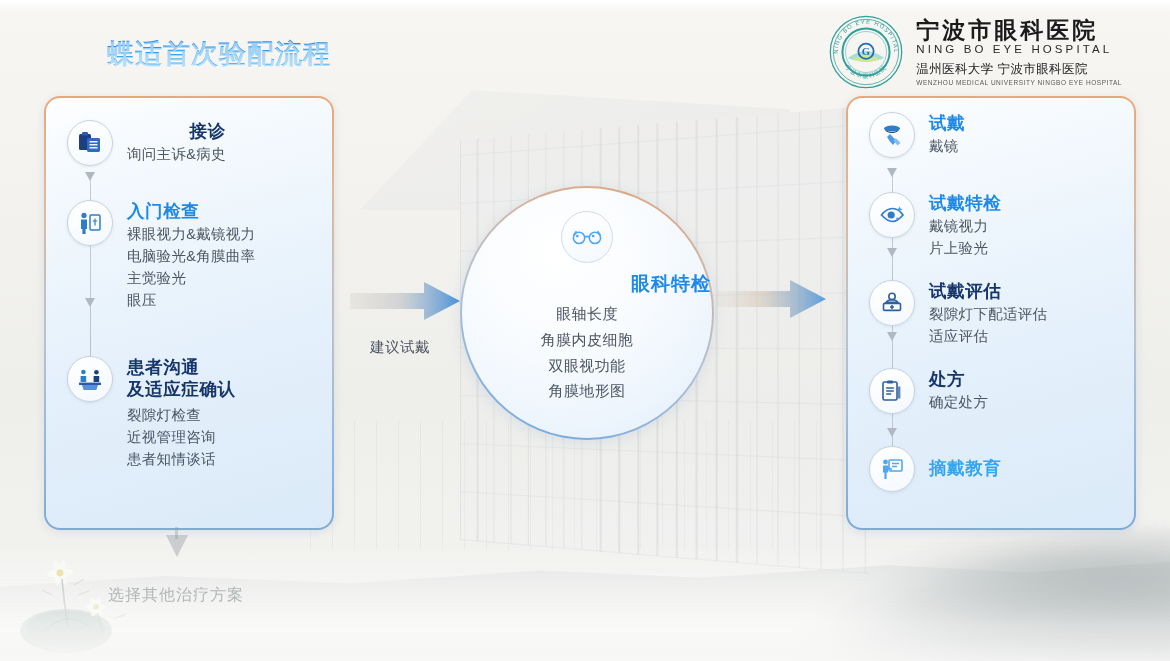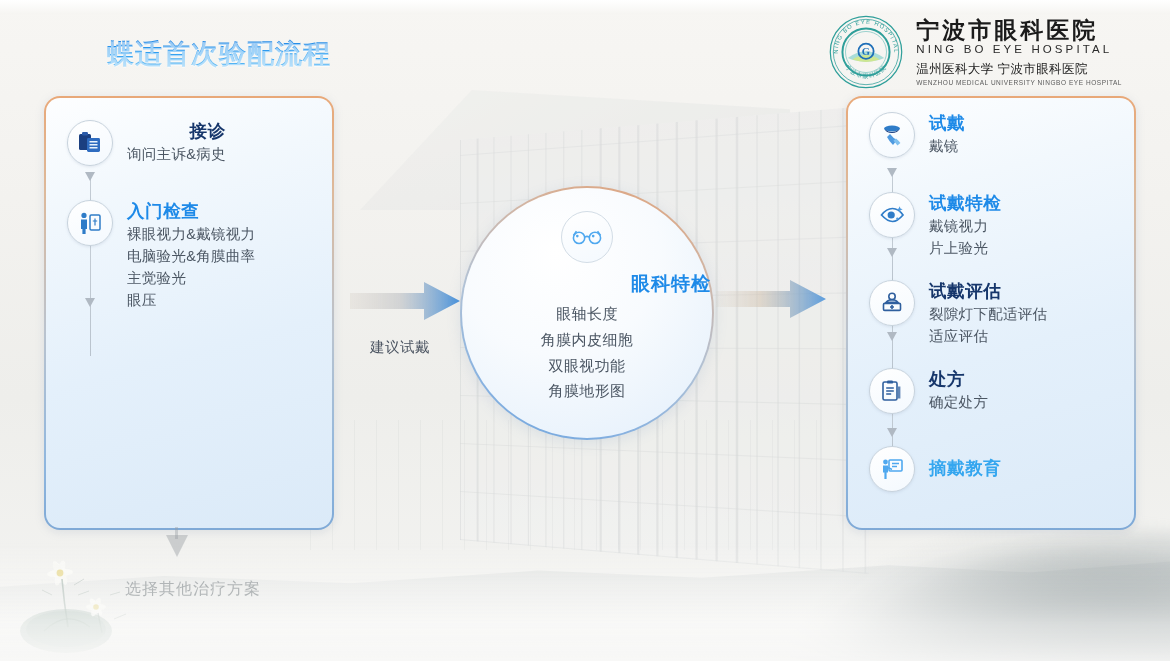--- a/index.html
+++ b/index.html
@@ -178,21 +178,21 @@
   #branch-arrow{
     position:absolute; left:58px; top:0; width:0; height:0;
     border-left:11px solid transparent; border-right:11px solid transparent;
     border-top:22px solid rgba(150,156,160,.42);
   }
   #branch-stem{
     position:absolute; left:67px; top:-8px; width:3px; height:12px;
     background:rgba(150,156,160,.38);
   }
   #branch-label{
-    position:absolute; left:0; top:44px; width:170px; text-align:center;
+    position:absolute; left:0; top:50px; width:170px; 
     font-size:16px; color:rgba(120,128,133,.52); letter-spacing:1px;
   }
 </style>
 </head>
 <body>
 
 <div id="bg">
   <div class="bg-paper"></div>
   <div class="bg-topband"></div>
 
@@ -305,20 +305,39 @@
       </div>
       <div class="step-txt">
         <div class="step-h h-blue">入门检查</div>
         <div class="step-l">裸眼视力&amp;戴镜视力</div>
         <div class="step-l">电脑验光&amp;角膜曲率</div>
         <div class="step-l">主觉验光</div>
         <div class="step-l">眼压</div>
       </div>
     </div>
 
+    <div class="step" style="left:21px; top:258px;">
+      <div class="ico">
+        <svg width="26" height="26" viewBox="0 0 26 26">
+          <circle cx="6.4" cy="6" r="2.3" fill="#2f7cc8"></circle>
+          <path d="M3.6 10h5.6v6H3.6z" fill="#2f7cc8"></path>
+          <circle cx="19.4" cy="6.2" r="2.3" fill="#1b3f80"></circle>
+          <path d="M16.6 10h5.6v6h-5.6z" fill="#1b3f80"></path>
+          <path d="M2 16.6h22v2.4H2z" fill="#2a5aa8"></path>
+          <path d="M5 19h16l-1.6 5H6.6z" fill="#3d7fd0" opacity=".85"></path>
+        </svg>
+      </div>
+      <div class="step-txt">
+        <div class="step-h h-navy">患者沟通</div>
+        <div class="step-h h-navy">及适应症确认</div>
+        <div class="step-l" style="margin-top:3px">裂隙灯检查</div>
+        <div class="step-l">近视管理咨询</div>
+        <div class="step-l">患者知情谈话</div>
+      </div>
+    </div>
 
   </div>
 </div>
 
 <div id="center-ring"></div>
 <div id="center">
   <div class="c-ico">
     <svg width="30" height="18" viewBox="0 0 34 20">
       <circle cx="8" cy="11" r="6.4" fill="none" stroke="#4fa8ef" stroke-width="1.8"></circle>
       <circle cx="26" cy="11" r="6.4" fill="none" stroke="#4fa8ef" stroke-width="1.8"></circle>

